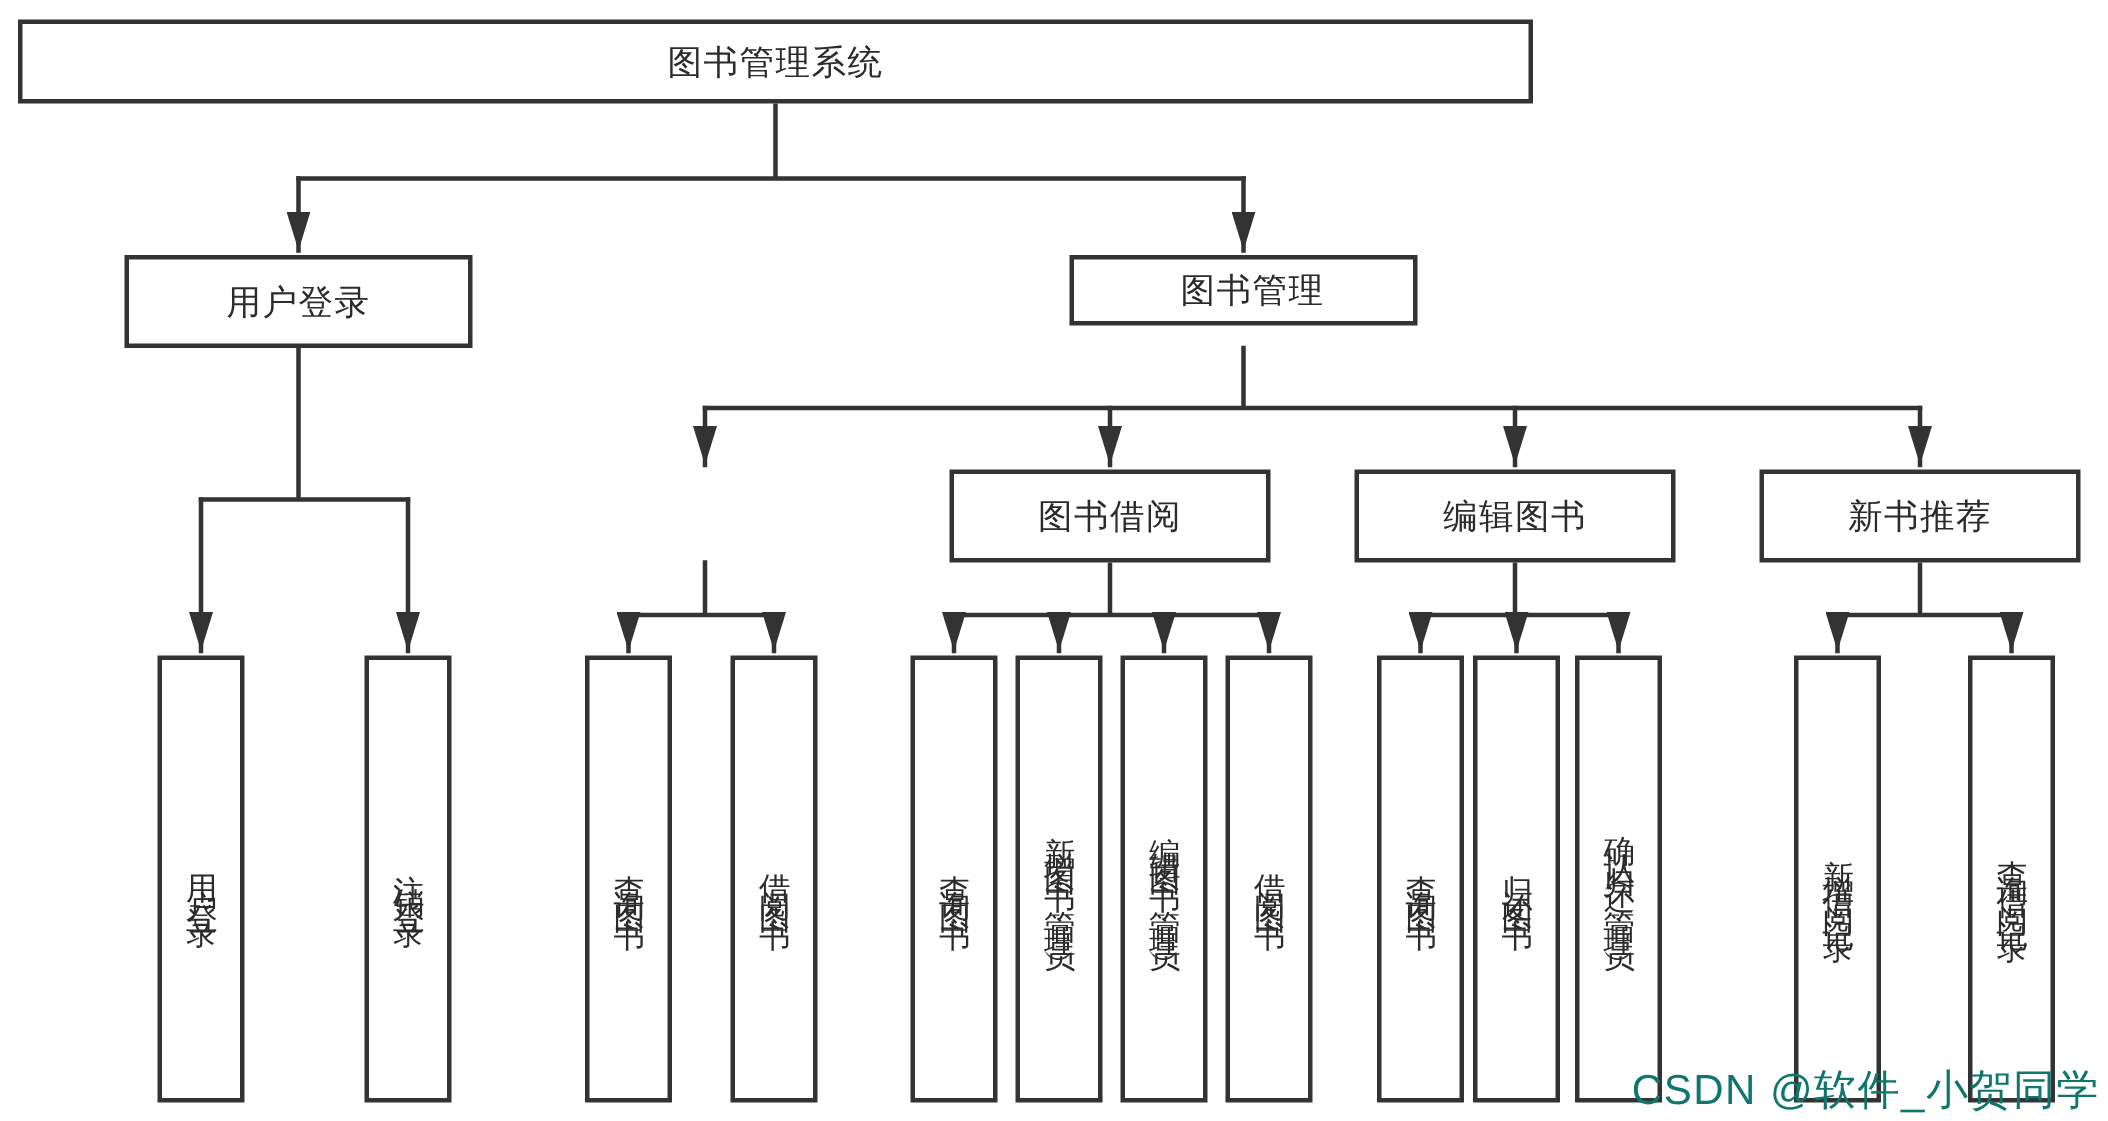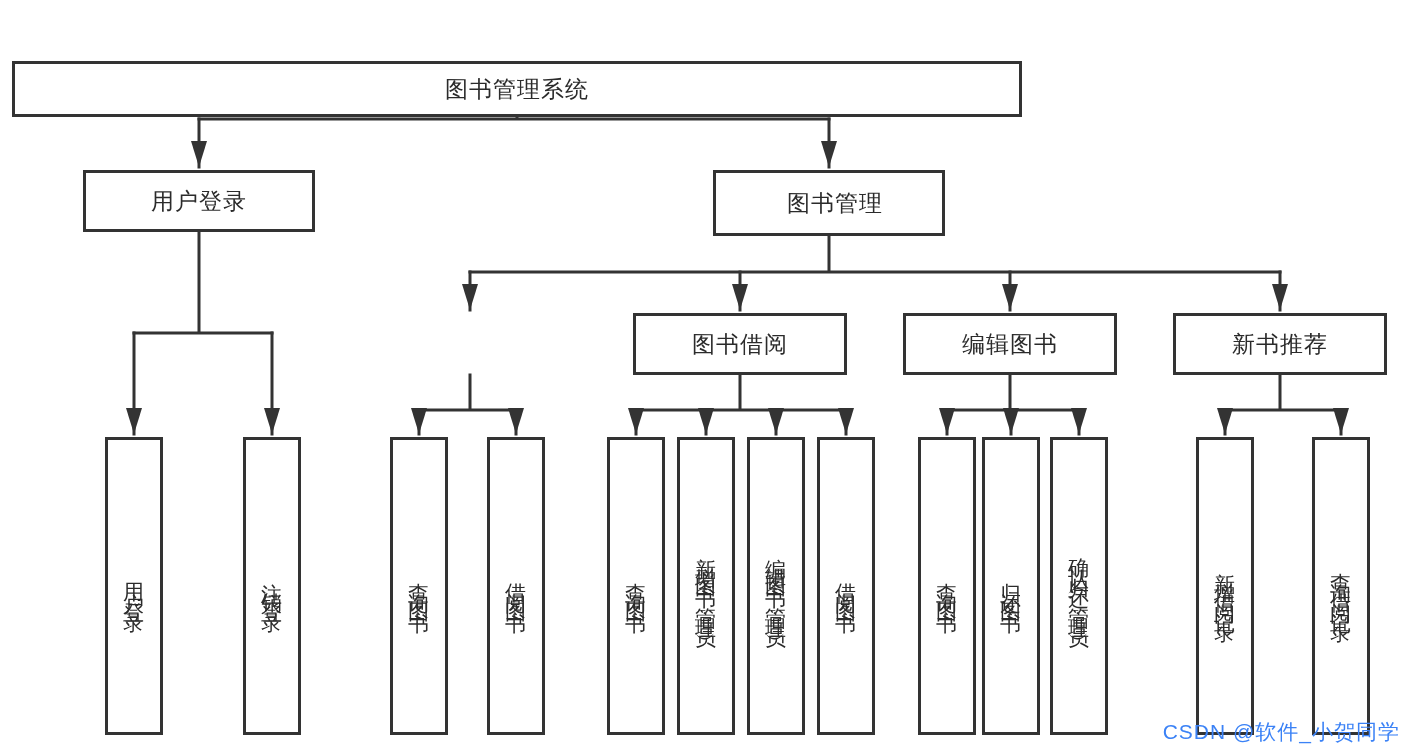--- a/index.html
+++ b/index.html
@@ -30,22 +30,22 @@
     text-orientation:mixed;
     font-size:21px;
     letter-spacing:10px;
     color:#2b2b2b;
     line-height:1;
     white-space:nowrap;
   }
   .watermark{
     position:absolute;
     right:5px;bottom:1px;
-    font-size:21px;
-    color:#3b82f6;
+    font-size:28px;
+    color:#0f766e;
     letter-spacing:1px;
     white-space:nowrap;
   }
 </style>
 </head>
 <body>
 
 <div class="canvas">
 
   <svg class="connectors" viewBox="0 0 1405 747" xmlns="http://www.w3.org/2000/svg" aria-hidden="true">
@@ -84,24 +84,24 @@
       <path d="M947,410 V434" marker-end="url(#arrow)"></path>
       <path d="M1011,410 V434" marker-end="url(#arrow)"></path>
       <path d="M1079,410 V434" marker-end="url(#arrow)"></path>
 
       <path d="M1280,375 V410 M1225,410 H1341"></path>
       <path d="M1225,410 V434" marker-end="url(#arrow)"></path>
       <path d="M1341,410 V434" marker-end="url(#arrow)"></path>
     </g>
   </svg>
 
-  <div class="node" style="left:12px;top:13px;width:1010px;height:56px;margin-top:48px;">图书管理系统</div>
+  <div class="node" style="left:12px;top:13px;width:1010px;height:56px;">图书管理系统</div>
 
   <div class="node" style="left:83px;top:170px;width:232px;height:62px;">用户登录</div>
-  <div class="node" style="left:713px;top:170px;width:232px;height:66px;padding-left:12px;">图书管理</div>
+  <div class="node" style="left:713px;top:170px;width:232px;height:47px;padding-left:12px;">图书管理</div>
 
   <div class="node" style="left:633px;top:313px;width:214px;height:62px;text-align:right;">图书借阅</div>
   <div class="node" style="left:903px;top:313px;width:214px;height:62px;">编辑图书</div>
   <div class="node" style="left:1173px;top:313px;width:214px;height:62px;">新书推荐</div>
 
   <div class="col" style="left:105px;">
     <span class="vtext">用户登录</span>
   </div>
   <div class="col" style="left:243px;">
     <span class="vtext">注销登录</span>

